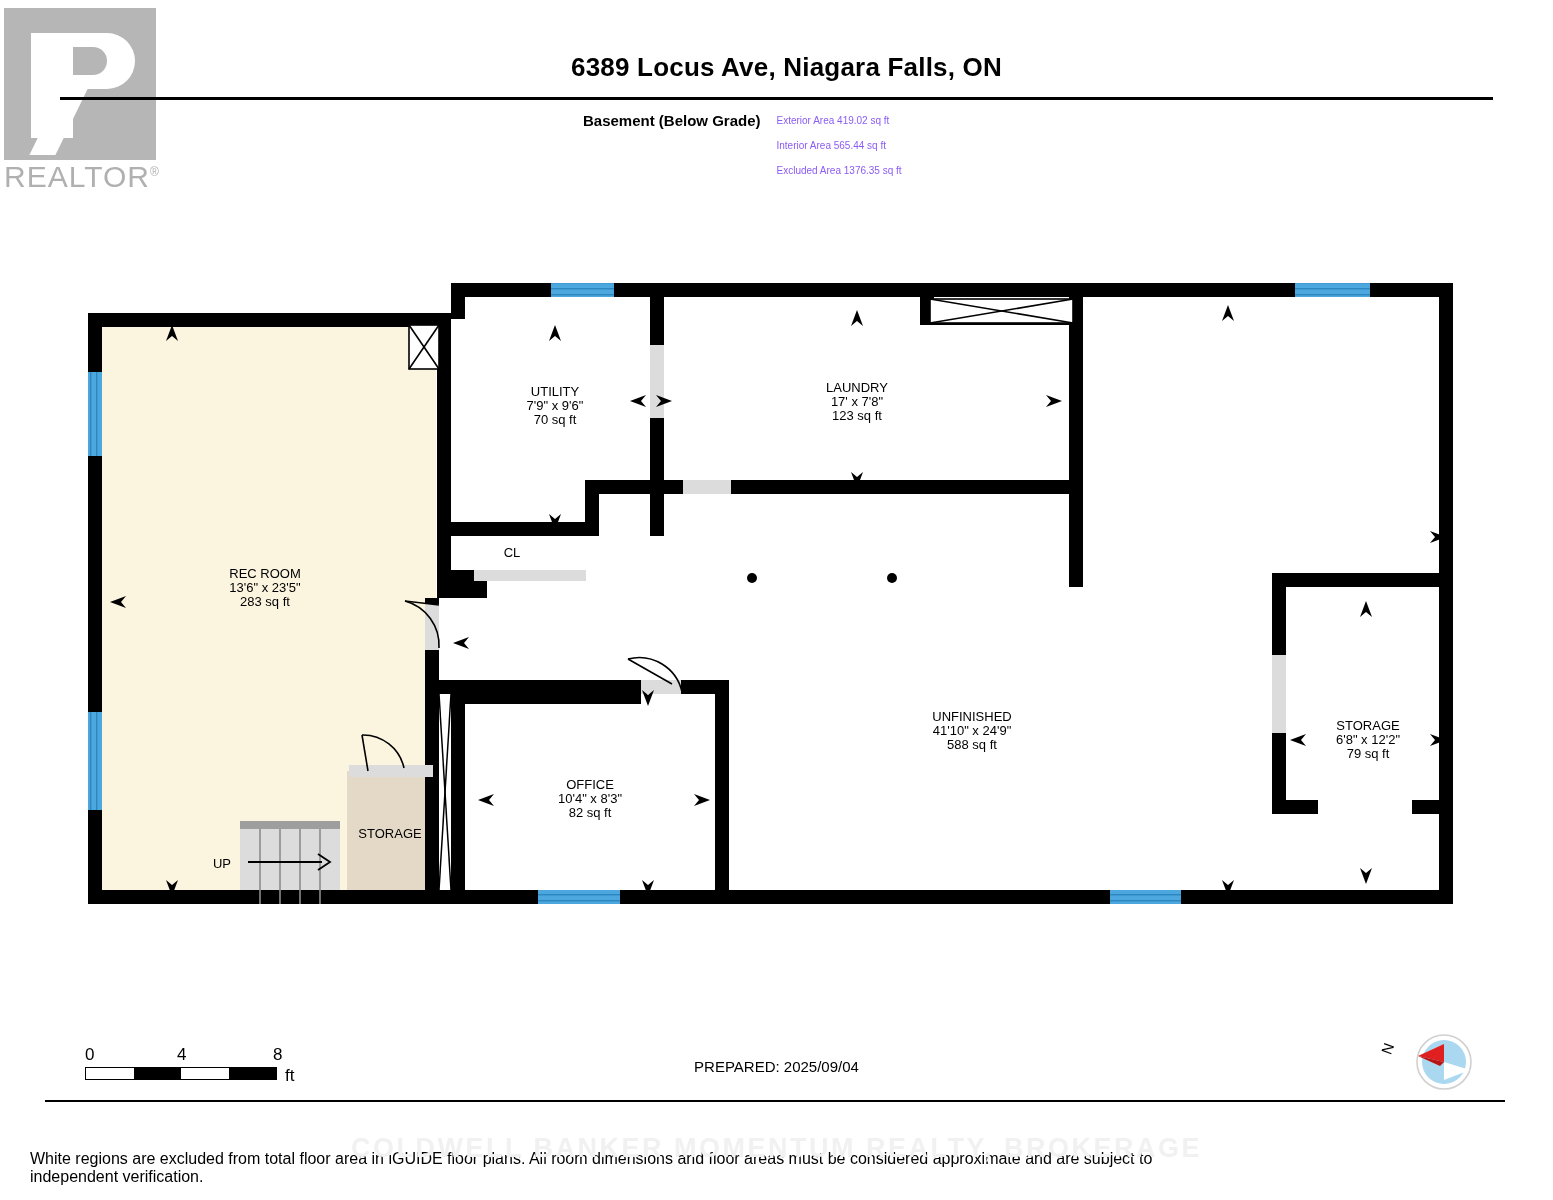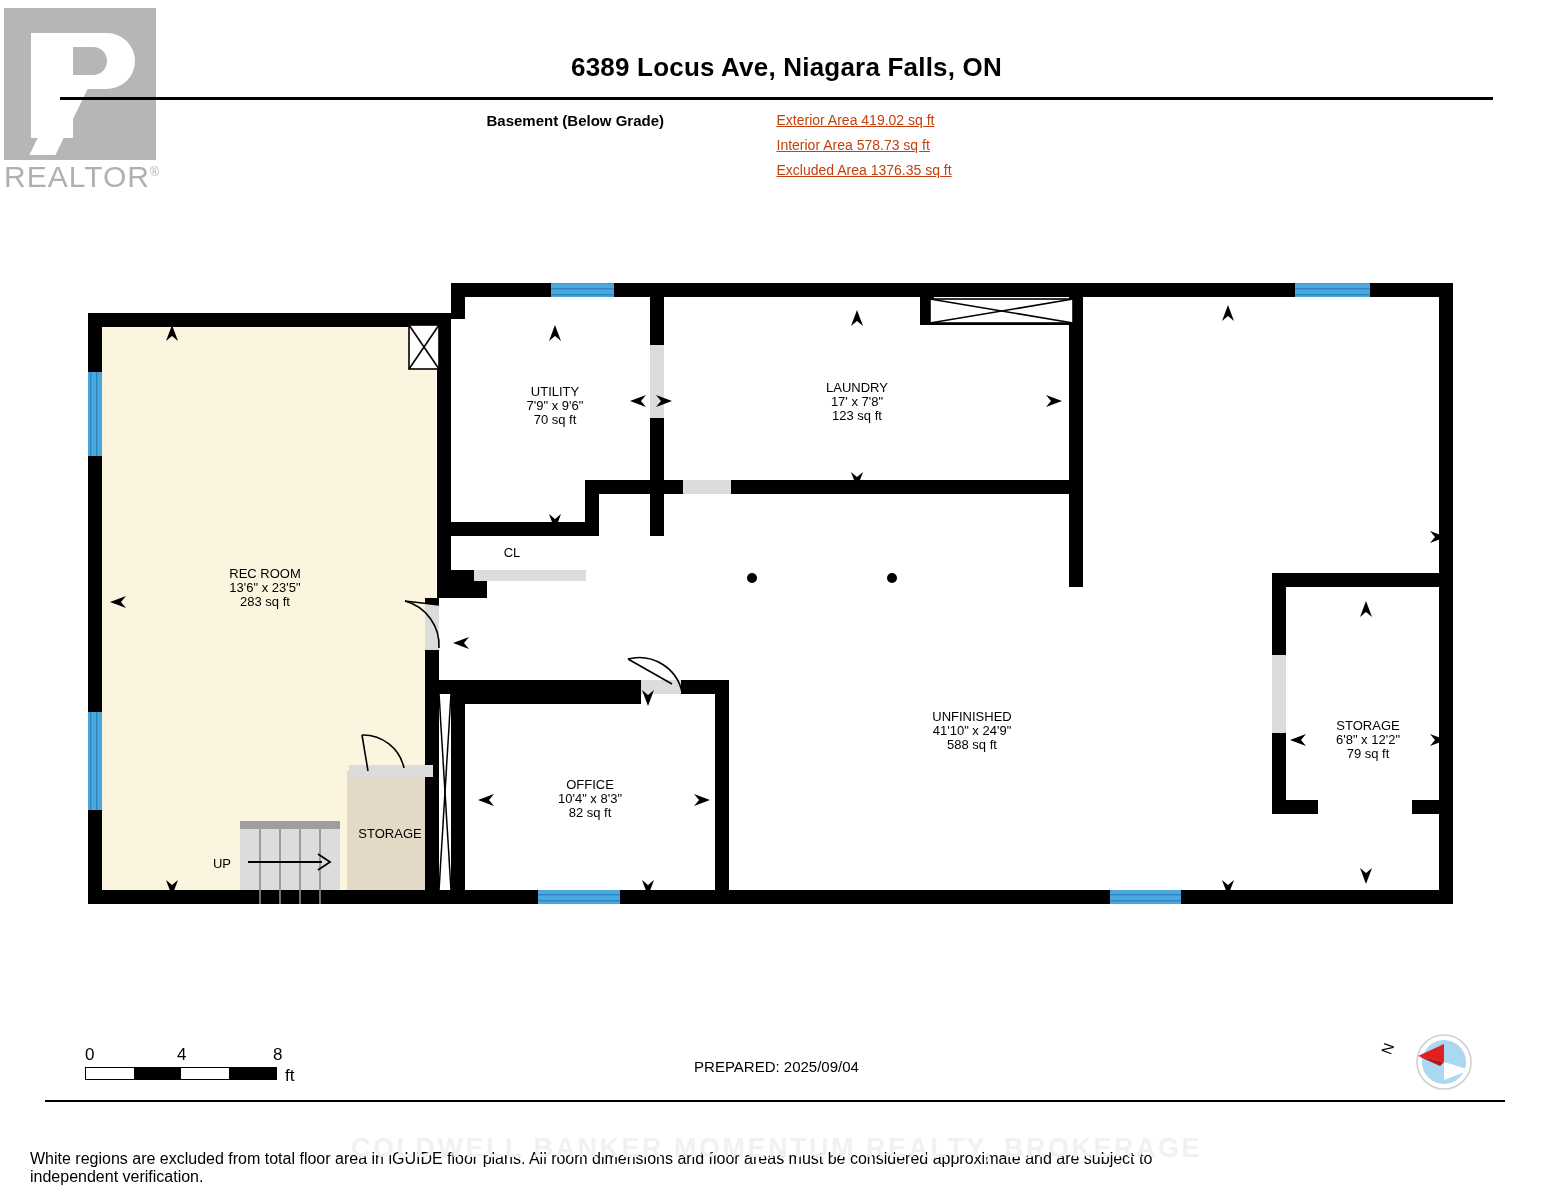--- a/index.html
+++ b/index.html
@@ -91,32 +91,32 @@
   }
   #area-block {
     position: absolute;
     left: 0; top: 108px;
     width: 1553px;
     display: flex;
     justify-content: center;
   }
   #area-block .level-label {
     width: 290px;
+    text-align: right;
     padding-right: 16px;
     font-size: 15px;
     font-weight: bold;
     color: #000;
     line-height: 25px;
   }
   #area-block .areas {
     width: 290px;
-    font-size: 14px;
-    color: #c2410c;
+    font-size: 10px;
+    color: #8b5cf6;
     line-height: 25px;
-    text-decoration: underline;
   }
 
   
   #plan {
     position: absolute;
     left: 0; top: 0;
     width: 1553px; height: 1200px;
   }
 
   
@@ -206,21 +206,21 @@
     <div class="wordmark"><span>REALTOR</span><sup>®</sup></div>
   </div>
 
   <div id="title">6389 Locus Ave, Niagara Falls, ON</div>
   <div id="title-rule"></div>
 
   <div id="area-block">
     <div class="level-label">Basement (Below Grade)</div>
     <div class="areas">
       <div>Exterior Area 419.02 sq ft</div>
-      <div>Interior Area 578.73 sq ft</div>
+      <div>Interior Area 565.44 sq ft</div>
       <div>Excluded Area 1376.35 sq ft</div>
     </div>
   </div>
 
   <svg id="plan" viewBox="0 0 1553 1200">
     <defs>
       <pattern id="winpat" width="6" height="6" patternUnits="userSpaceOnUse" patternTransform="rotate(0)">
         <rect width="6" height="6" fill="#4BA7DE"></rect>
         <rect width="6" height="1.4" fill="#2E86C1"></rect>
       </pattern>

